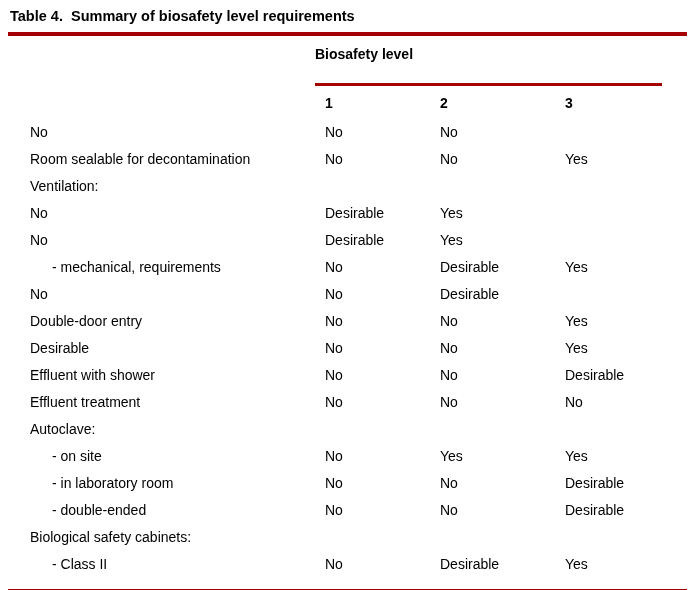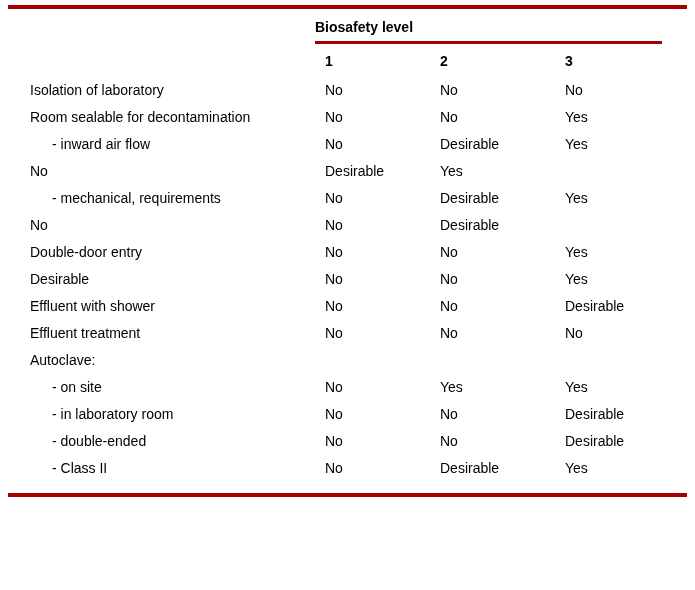--- a/index.html
+++ b/index.html
@@ -26,21 +26,21 @@
   }
   .table-area { padding-left: 22px; }
   .group-row {
     display: grid;
     grid-template-columns: 285px 1fr;
     margin-right: 25px;
     margin-top: 10px;
   }
   .group-cell {
     font-weight: bold;
-    padding-bottom: 6px;
+    padding-bottom: 21px;
     border-bottom: 3px solid var(--accent);
   }
   .head-row {
     display: grid;
     grid-template-columns: 295px 115px 125px 1fr;
     font-weight: bold;
     padding: 9px 0 7px 0;
   }
   .row {
     display: grid;
@@ -49,55 +49,60 @@
     align-items: center;
   }
   .row-label.indent { padding-left: 22px; }
   .bottom-rule { margin-top: 12px; }
 </style>
 </head>
 <body style="--accent: #a40000;">
 
 <div class="page">
 
+  <div class="title">Table 4.  Summary of biosafety level requirements</div>
 
   <div class="rule"></div>
 
   <div class="table-area">
 
     <div class="group-row">
       <div></div>
       <div class="group-cell">Biosafety level</div>
     </div>
 
     <div class="head-row">
       <div></div>
       <div>1</div>
       <div>2</div>
       <div>3</div>
     </div>
 
     <div>
   <div class="row">
-    <div class="row-label">Isolation of laboratory</div>
     <div>No</div>
     <div>No</div>
     <div>No</div>
   </div>
 
   <div class="row">
     <div class="row-label">Room sealable for decontamination</div>
     <div>No</div>
     <div>No</div>
     <div>Yes</div>
   </div>
 
-
-  <div class="row">
-    <div class="row-label indent">- inward air flow</div>
+  <div class="row">
+    <div class="row-label">Ventilation:</div>
+    <div></div>
+    <div></div>
+    <div></div>
+  </div>
+
+  <div class="row">
     <div>No</div>
     <div>Desirable</div>
     <div>Yes</div>
   </div>
 
   <div class="row">
     <div>No</div>
     <div>Desirable</div>
     <div>Yes</div>
   </div>
@@ -164,20 +169,26 @@
     <div>Desirable</div>
   </div>
 
   <div class="row">
     <div class="row-label indent">- double-ended</div>
     <div>No</div>
     <div>No</div>
     <div>Desirable</div>
   </div>
 
+  <div class="row">
+    <div class="row-label">Biological safety cabinets:</div>
+    <div></div>
+    <div></div>
+    <div></div>
+  </div>
 
   <div class="row">
     <div class="row-label indent">- Class II</div>
     <div>No</div>
     <div>Desirable</div>
     <div>Yes</div>
   </div>
 </div>
 
   </div>

